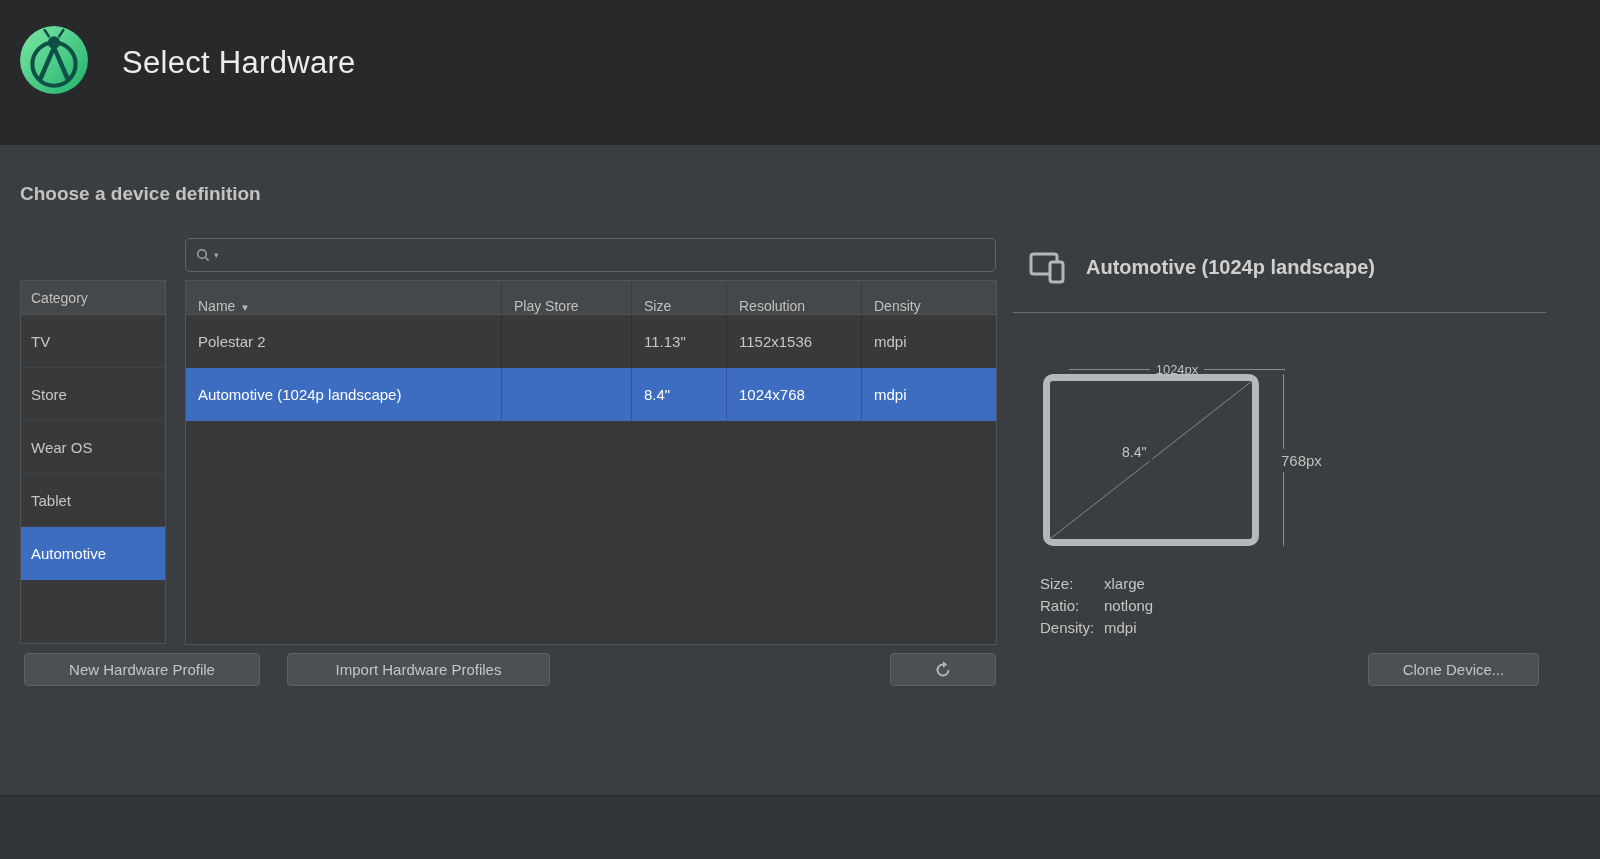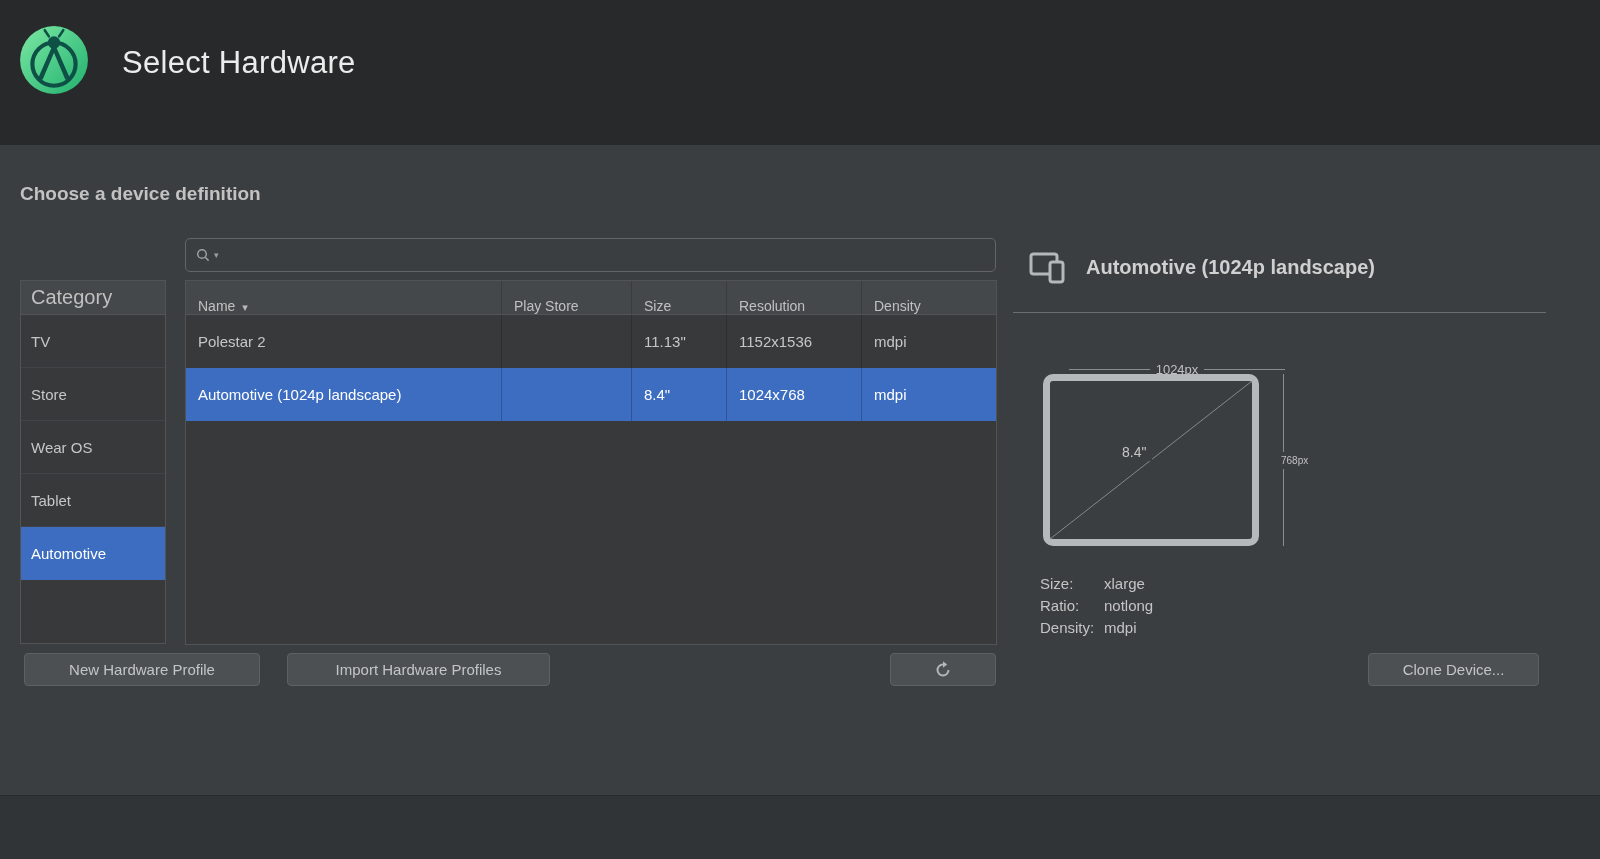--- a/index.html
+++ b/index.html
@@ -25,21 +25,21 @@
   .searchbox { position:absolute; left:185px; top:238px; width:811px; height:34px;
     border:1px solid #646567; border-radius:5px; background:#3b3e40;
     display:flex; align-items:center; padding:0 9px; gap:3px; }
   .searchbox input { flex:1; background:transparent; border:none; outline:none; color:#dddddd; font-size:15px; font-family:inherit; }
   .search-caret { color:#9aa0a3; font-size:9px; line-height:1; }
 
   
   .category-panel { position:absolute; left:20px; top:280px; width:146px; height:364px;
     background:#37393b; border:1px solid #515354; }
   .category-header { height:34px; background:#45484a; border-bottom:1px solid #515354;
-    display:flex; align-items:center; padding:0 10px; font-size:20px; color:#c0c0c0; }
+    display:flex; align-items:center; padding:0 10px; font-size:14px; color:#c0c0c0; }
   .category-item { height:53px; display:flex; align-items:center; padding:0 10px;
     font-size:15px; border-bottom:1px solid #414446; color:#c6c6c6; cursor:pointer; }
   .category-item.selected { background:#3d6dc1; color:#ffffff; border-bottom-color:#3d6dc1; }
 
   
   .device-panel { position:absolute; left:185px; top:280px; width:812px; height:365px;
     background:#37393b; border:1px solid #515354; }
   .tbl-header { display:grid; grid-template-columns:316px 130px 95px 135px 134px;
     height:34px; background:#45484a; border-bottom:1px solid #515354; }
   .tbl-header .cell { display:flex; align-items:flex-end; padding:0 12px; font-size:14px;
@@ -74,21 +74,21 @@
 
   .diagram-rect { position:absolute; left:1043px; top:374px; width:216px; height:172px;
     border:7px solid #b6b9bb; border-radius:10px; }
   .diagram-diag { position:absolute; left:1050px; top:381px; }
   .diag-label { position:absolute; left:1116px; top:443px; background:#3b3e40;
     padding:1px 6px; font-size:14px; color:#c6c6c6; }
 
   .dim-right { position:absolute; left:1281px; top:374px; height:172px;
     display:flex; flex-direction:column; align-items:flex-start; }
   .dim-right .vline { width:1px; flex:1; background:#8a8d8f; margin-left:2px; }
-  .dim-right .dim-text { font-size:10px; color:#c0c0c0; padding:3px 0; }
+  .dim-right .dim-text { font-size:15px; color:#c0c0c0; padding:3px 0; }
 
   .specs { position:absolute; left:1040px; top:575px; display:grid;
     grid-template-columns:64px auto; row-gap:5px; font-size:15px; color:#c4c4c4; }
 
   
   .footer { position:absolute; left:0; top:795px; width:1600px; height:64px;
     background:#313436; border-top:1px solid #282a2b; }
 </style>
 </head>
 <body>

